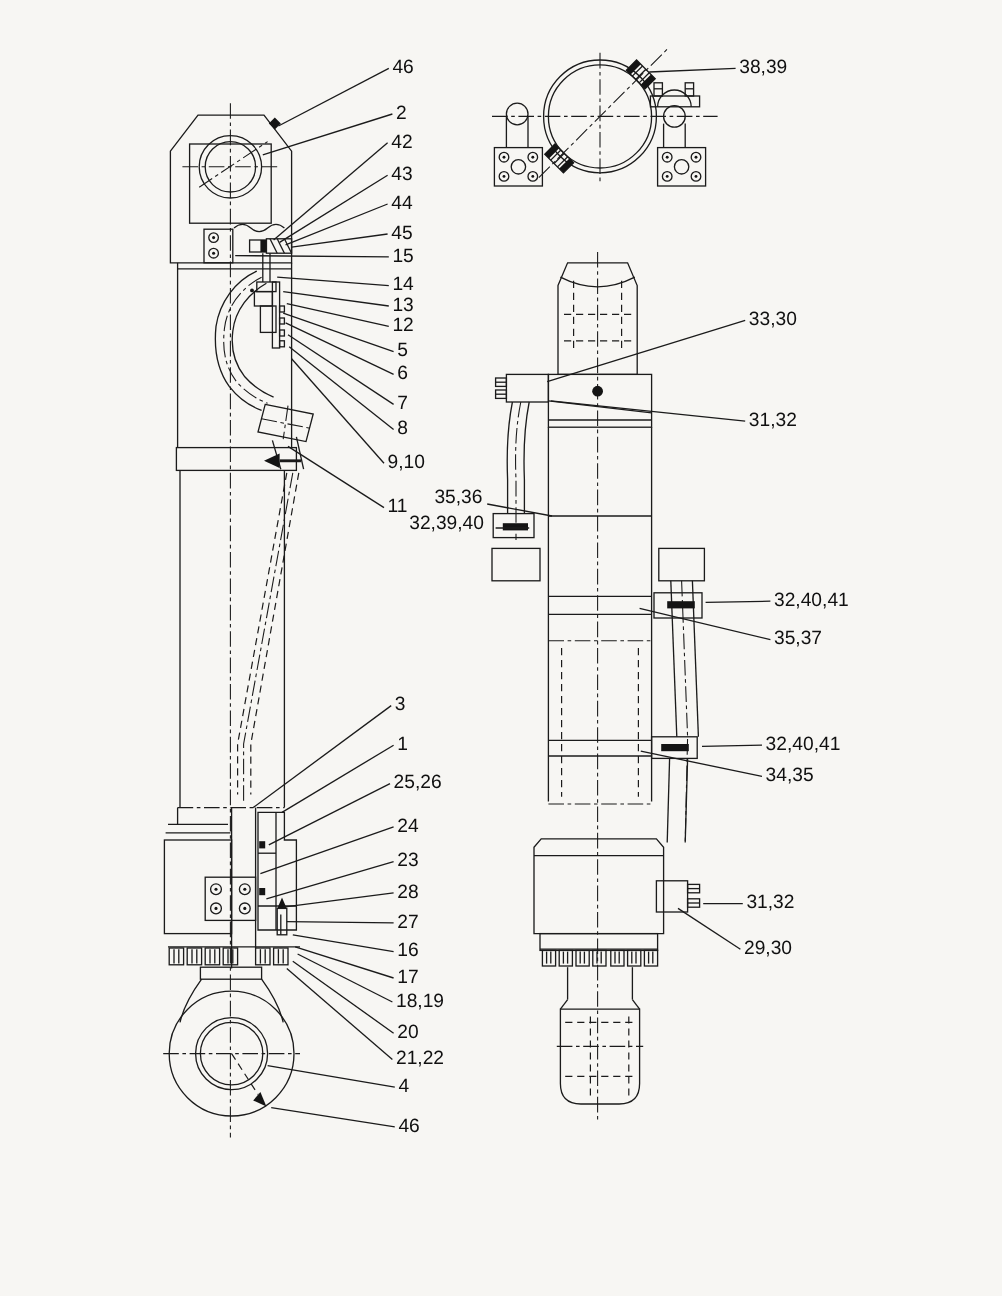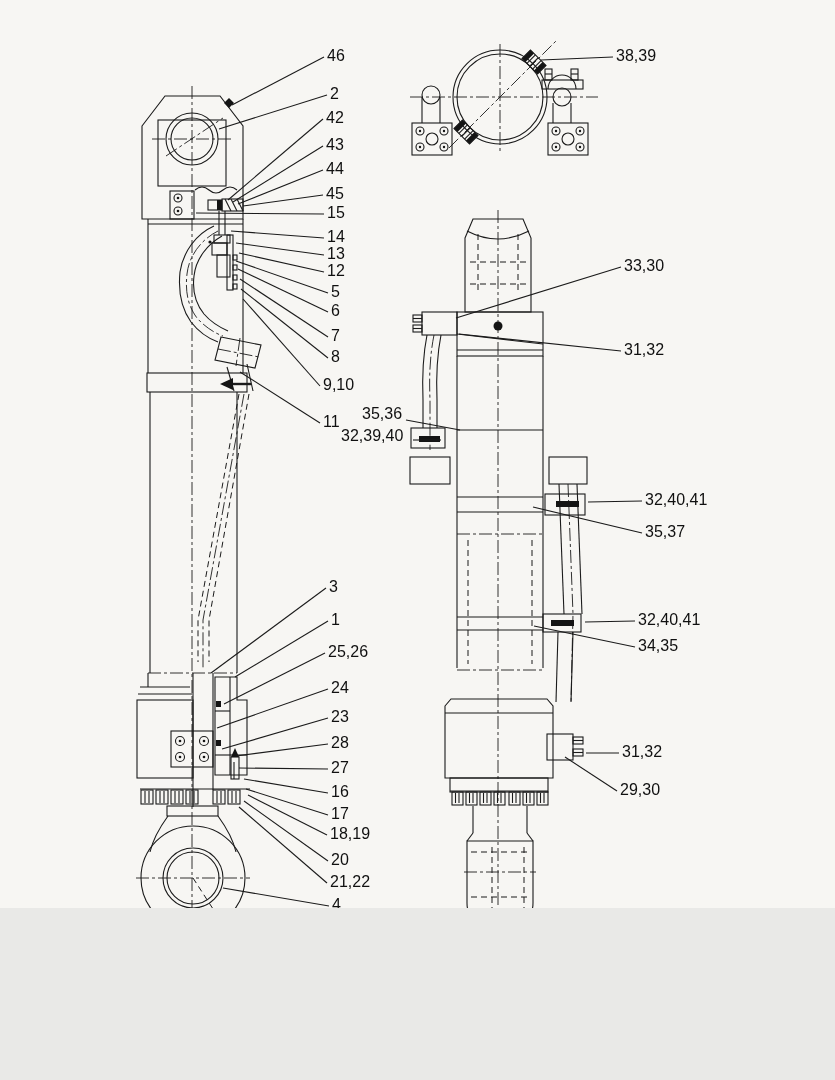--- a/index.html
+++ b/index.html
@@ -1,16 +1,16 @@
 <!DOCTYPE html>
 <html><head>
 <meta charset="utf-8">
 <style>
   html,body{margin:0;padding:0;background:#e9e9e7;}
-  .stage{position:relative;width:835px;height:908px;background:#f7f6f3;overflow:hidden;
+  .stage{position:relative;width:835px;height:1080px;background:#f7f6f3;overflow:hidden;
          font-family:"Liberation Sans", sans-serif;}
   svg{position:absolute;left:0;top:0;}
   
   .ln path,.ln line,.ln rect,.ln circle,.ln polyline,.ln polygon{
       fill:none;stroke:#1b1b1b;stroke-width:1.1;}
   .ln .thick{stroke-width:2.4;}
   .ln .hid{stroke-dasharray:6 4;stroke-width:1;}
   .ln .cl{stroke-dasharray:13 3 3 3;stroke-width:0.9;}
   .ln .fill,.fill{fill:#141414;stroke:none;}
   .leader{stroke:#222;stroke-width:0.95;fill:none;}

